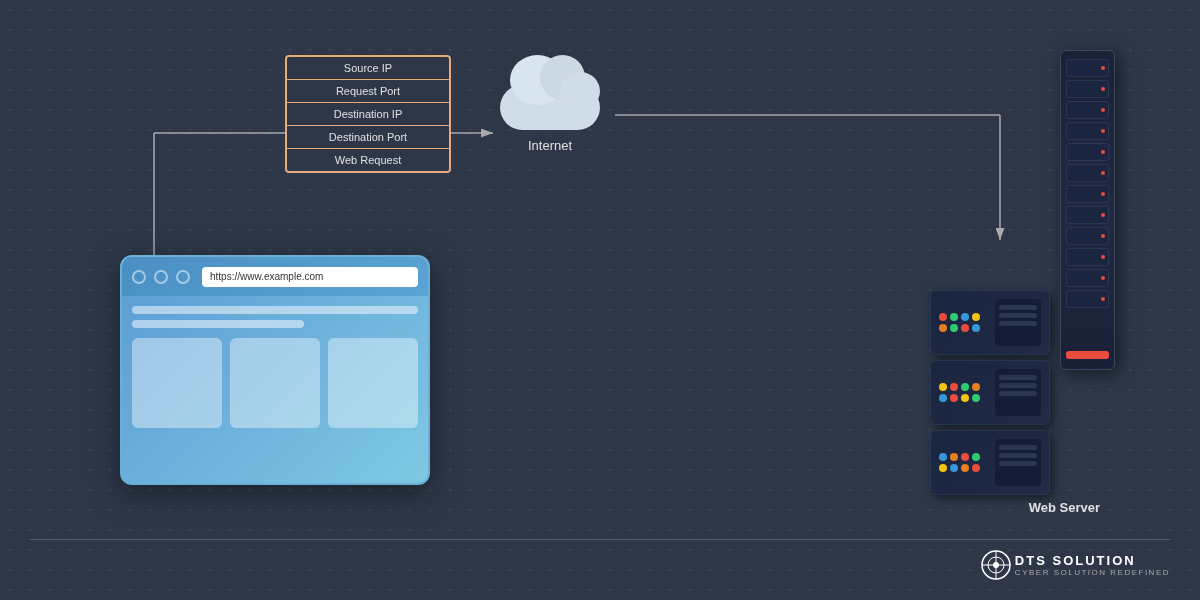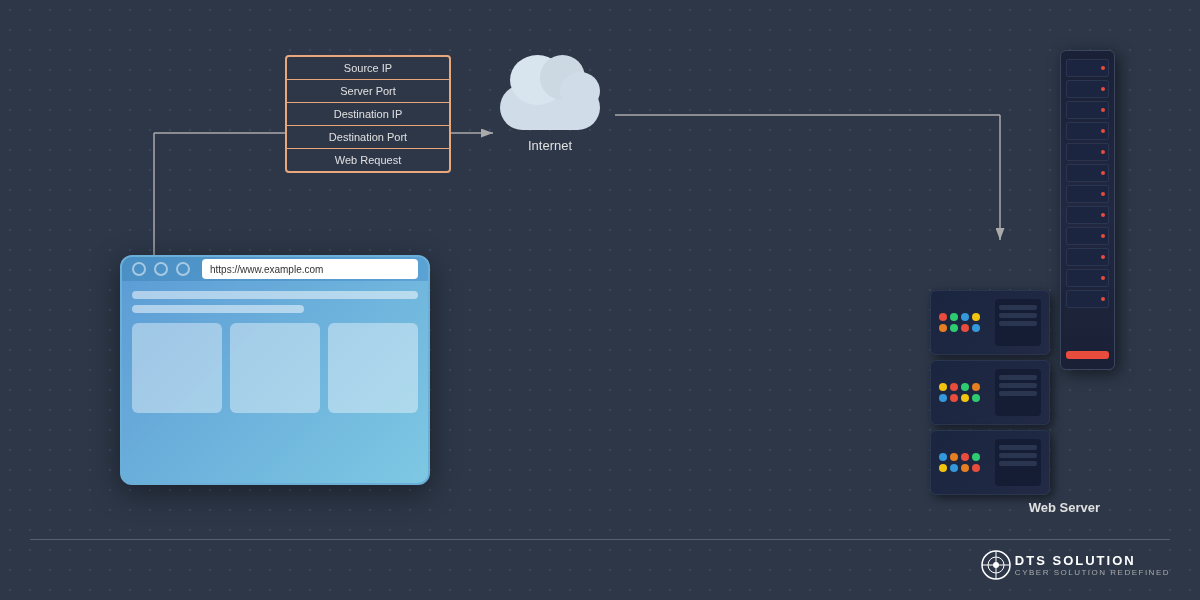--- a/index.html
+++ b/index.html
@@ -34,21 +34,21 @@
       box-shadow: 0 8px 30px rgba(0,0,0,0.4);
     }
 
     .browser-titlebar {
       background: linear-gradient(135deg, #4a8fc4, #5ba3d4);
       border-radius: 10px 10px 0 0;
       padding: 8px 10px;
       display: flex;
       align-items: center;
       gap: 8px;
-      height: 24px;
+      height: 39px;
     }
 
     .browser-dot {
       width: 14px;
       height: 14px;
       border-radius: 50%;
       border: 2px solid rgba(255,255,255,0.5);
       background: transparent;
     }
 
@@ -377,21 +377,21 @@
       <div class="browser-panels">
         <div class="browser-panel"></div>
         <div class="browser-panel"></div>
         <div class="browser-panel"></div>
       </div>
     </div>
   </div>
 
   <div class="packet-box">
     <div class="packet-row">Source IP</div>
-    <div class="packet-row">Server Port</div>
+    <div class="packet-row">Request Port</div>
     <div class="packet-row">Destination IP</div>
     <div class="packet-row">Destination Port</div>
     <div class="packet-row">Web Request</div>
   </div>
 
   <div class="cloud-container">
     <div class="cloud">
       <div class="cloud-body"></div>
       <div class="cloud-bump1"></div>
       <div class="cloud-bump2"></div>

